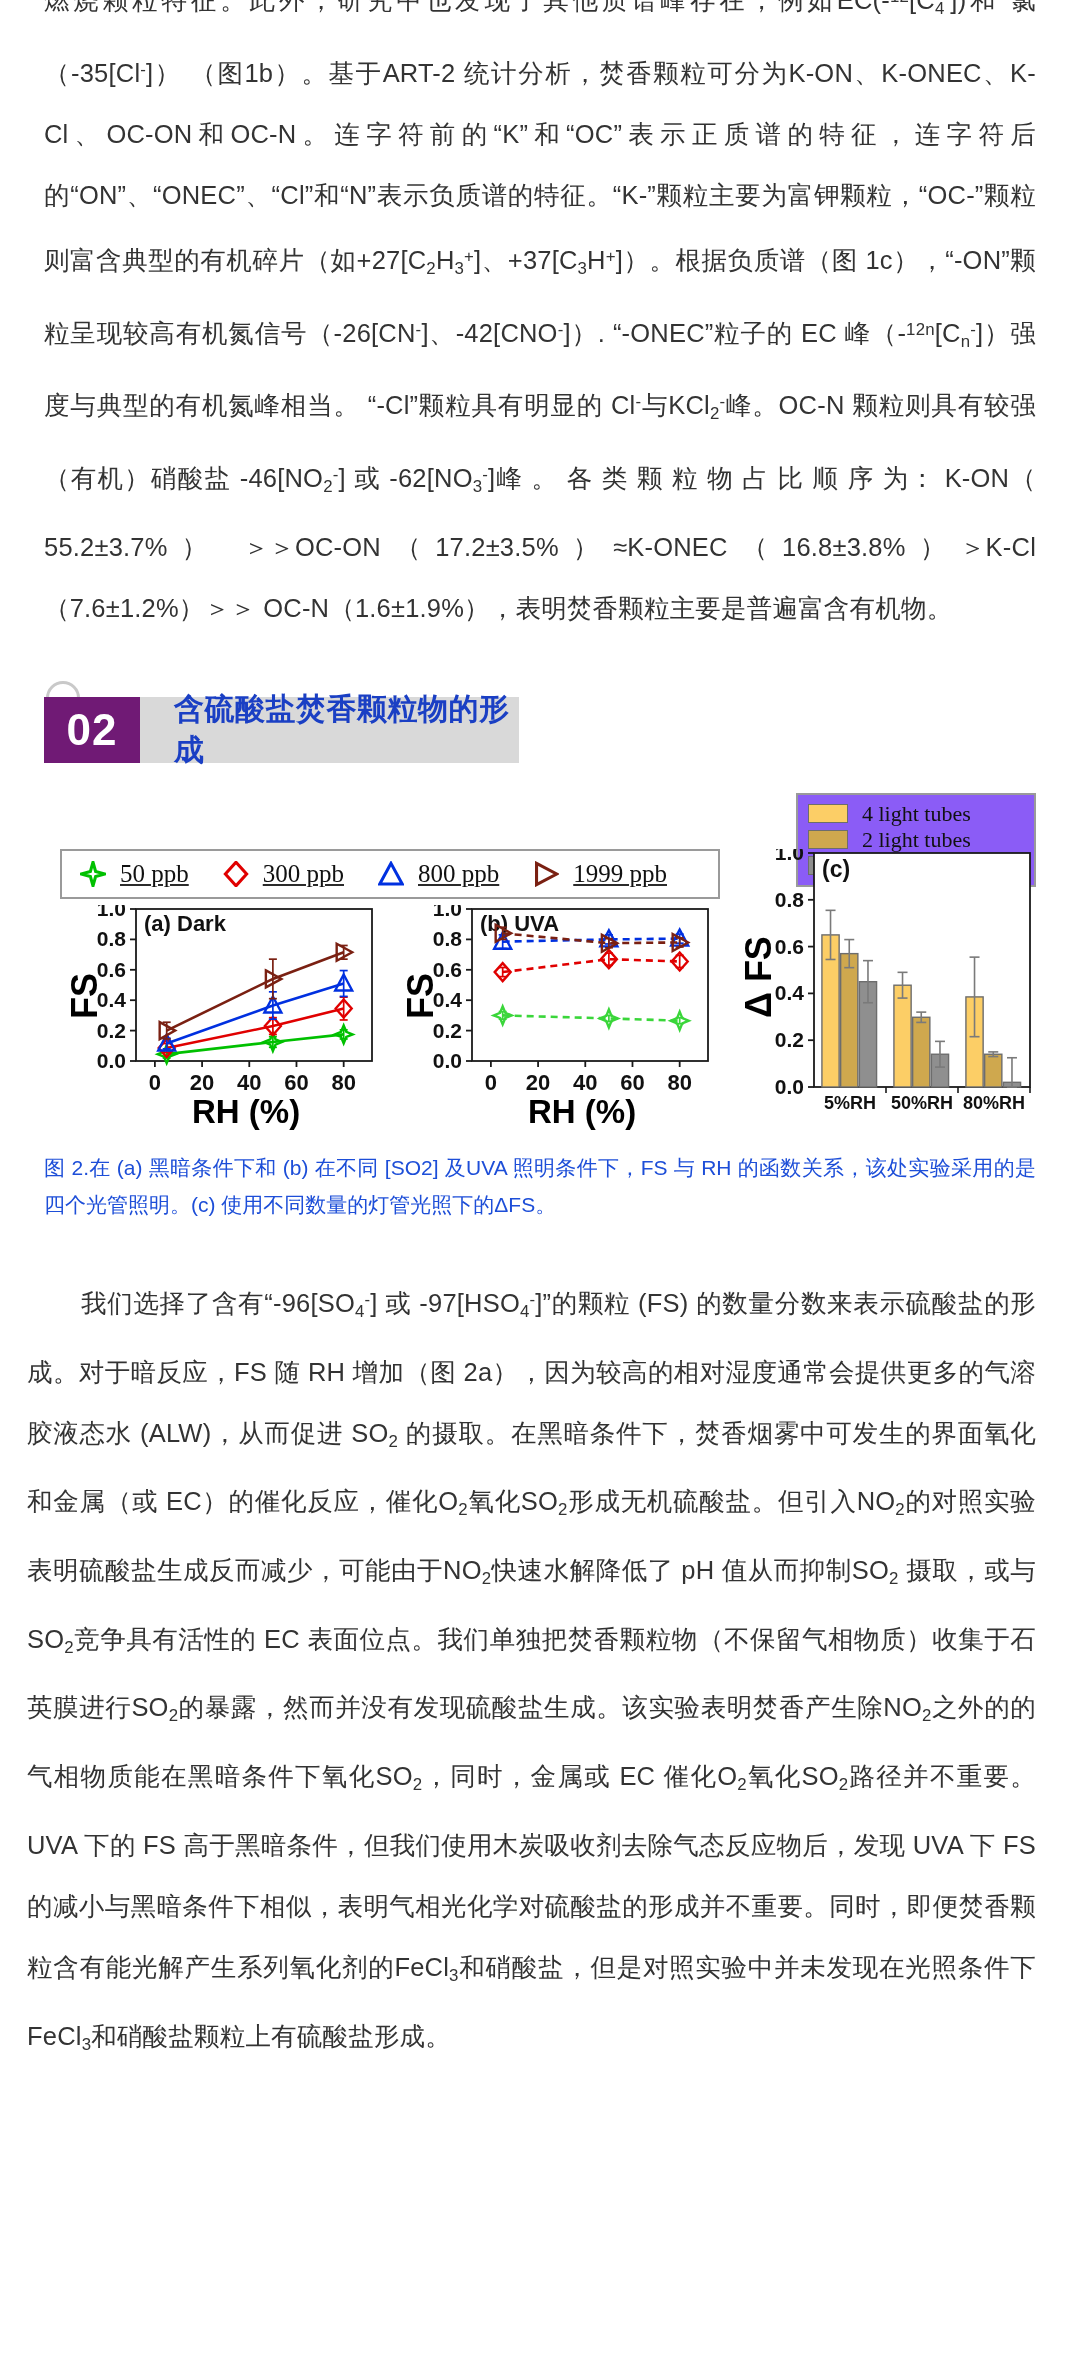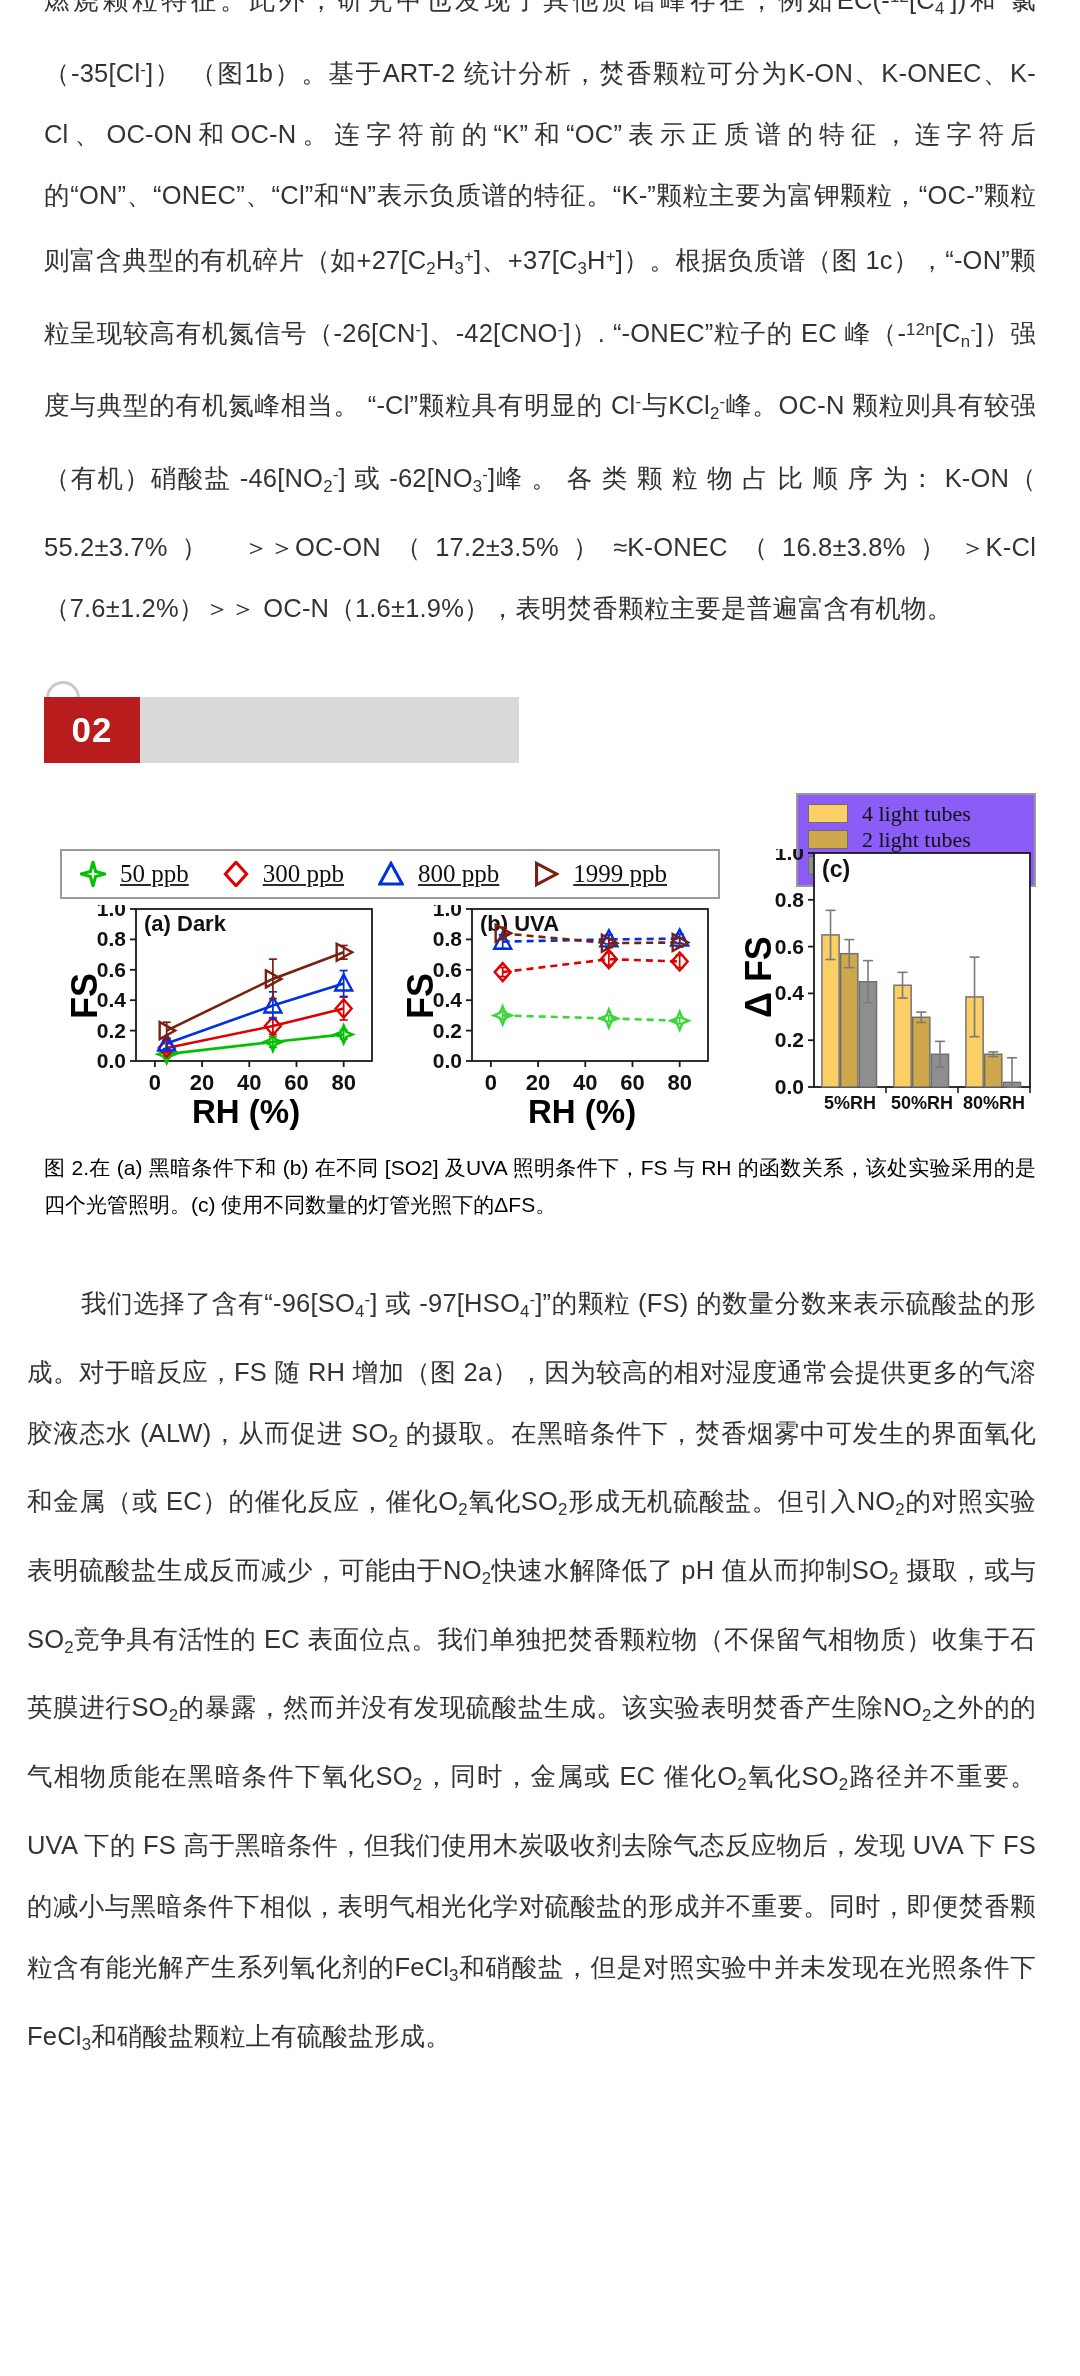--- a/index.html
+++ b/index.html
@@ -43,22 +43,22 @@
     border:3px solid #c9c9c9; background:transparent;
     z-index:1;
   }
   .sh-bar {
     position:relative; z-index:2;
     display:flex; align-items:stretch;
     height:66px; width:475px;
     background:#d9d9d9;
   }
   .sh-num {
-    width:96px; background:#b91c1c;
-    color:#ffffff; font-size:35px; font-weight:bold;
+    width:96px; background:#701a75;
+    color:#ffffff; font-size:44px; font-weight:bold;
     display:flex; align-items:center; justify-content:center;
     font-family:"Liberation Sans",sans-serif;
     letter-spacing:1px;
   }
   .sh-title {
     flex:1; display:flex; align-items:center;
     padding-left:34px;
     color:#1a3fc4; font-size:30px; font-weight:bold;
     letter-spacing:0.5px;
   }
@@ -107,40 +107,41 @@
     position:absolute;
     font-size:33px; font-weight:bold; color:#000;
     font-family:"Liberation Sans",sans-serif;
     white-space:nowrap;
   }
 
   
   .caption {
     margin:26px 0 0 0; padding:0 44px;
     font-size:21px; line-height:37px;
-    color:#000000;
+    color:#1d4ed8;
     text-align:justify;
   }
 
   
   .tail-space { height:10px; }
 </style>
 </head>
 <body>
 
 <div class="page">
 
   <div class="para clip-top">
     <span>燃烧颗粒特征。此外，研究中也发现了其他质谱峰存在，例如EC(-<sup>12</sup>[C<sub>4</sub><sup>-</sup>])和 氯（-35[Cl<sup>-</sup>]） （图1b）。基于ART-2 统计分析，焚香颗粒可分为K-ON、K-ONEC、K-Cl、OC-ON和OC-N。连字符前的“K”和“OC”表示正质谱的特征，连字符后的“ON”、“ONEC”、“Cl”和“N”表示负质谱的特征。“K-”颗粒主要为富钾颗粒，“OC-”颗粒则富含典型的有机碎片（如+27[C<sub>2</sub>H<sub>3</sub><sup>+</sup>]、+37[C<sub>3</sub>H<sup>+</sup>]）。根据负质谱（图 1c），“-ON”颗粒呈现较高有机氮信号（-26[CN<sup>-</sup>]、-42[CNO<sup>-</sup>]）. “-ONEC”粒子的 EC 峰（-<sup>12n</sup>[C<sub>n</sub><sup>-</sup>]）强度与典型的有机氮峰相当。 “-Cl”颗粒具有明显的 Cl<sup>-</sup>与KCl<sub>2</sub><sup>-</sup>峰。OC-N 颗粒则具有较强（有机）硝酸盐 -46[NO<sub>2</sub><sup>-</sup>] 或 -62[NO<sub>3</sub><sup>-</sup>]峰 。 各 类 颗 粒 物 占 比 顺 序 为： K-ON（ 55.2±3.7%） ＞＞OC-ON（17.2±3.5%）≈K-ONEC（16.8±3.8%）＞K-Cl（7.6±1.2%）＞＞ OC-N（1.6±1.9%），表明焚香颗粒主要是普遍富含有机物。</span>
   </div>
 
   <div class="section-head">
     <div class="sh-ring"></div>
     <div class="sh-bar">
       <div class="sh-num">02</div>
+      <div class="sh-title">含硫酸盐焚香颗粒物的形成</div>
     </div>
   </div>
 
   <div class="figure">
     <div class="fig-inner" id="fig-inner">
 
       <div class="marker-legend" id="marker-legend">
           <div class="ml-item">
             <span class="ml-sym">
               <svg width="26" height="26" viewBox="0 0 22 22">

